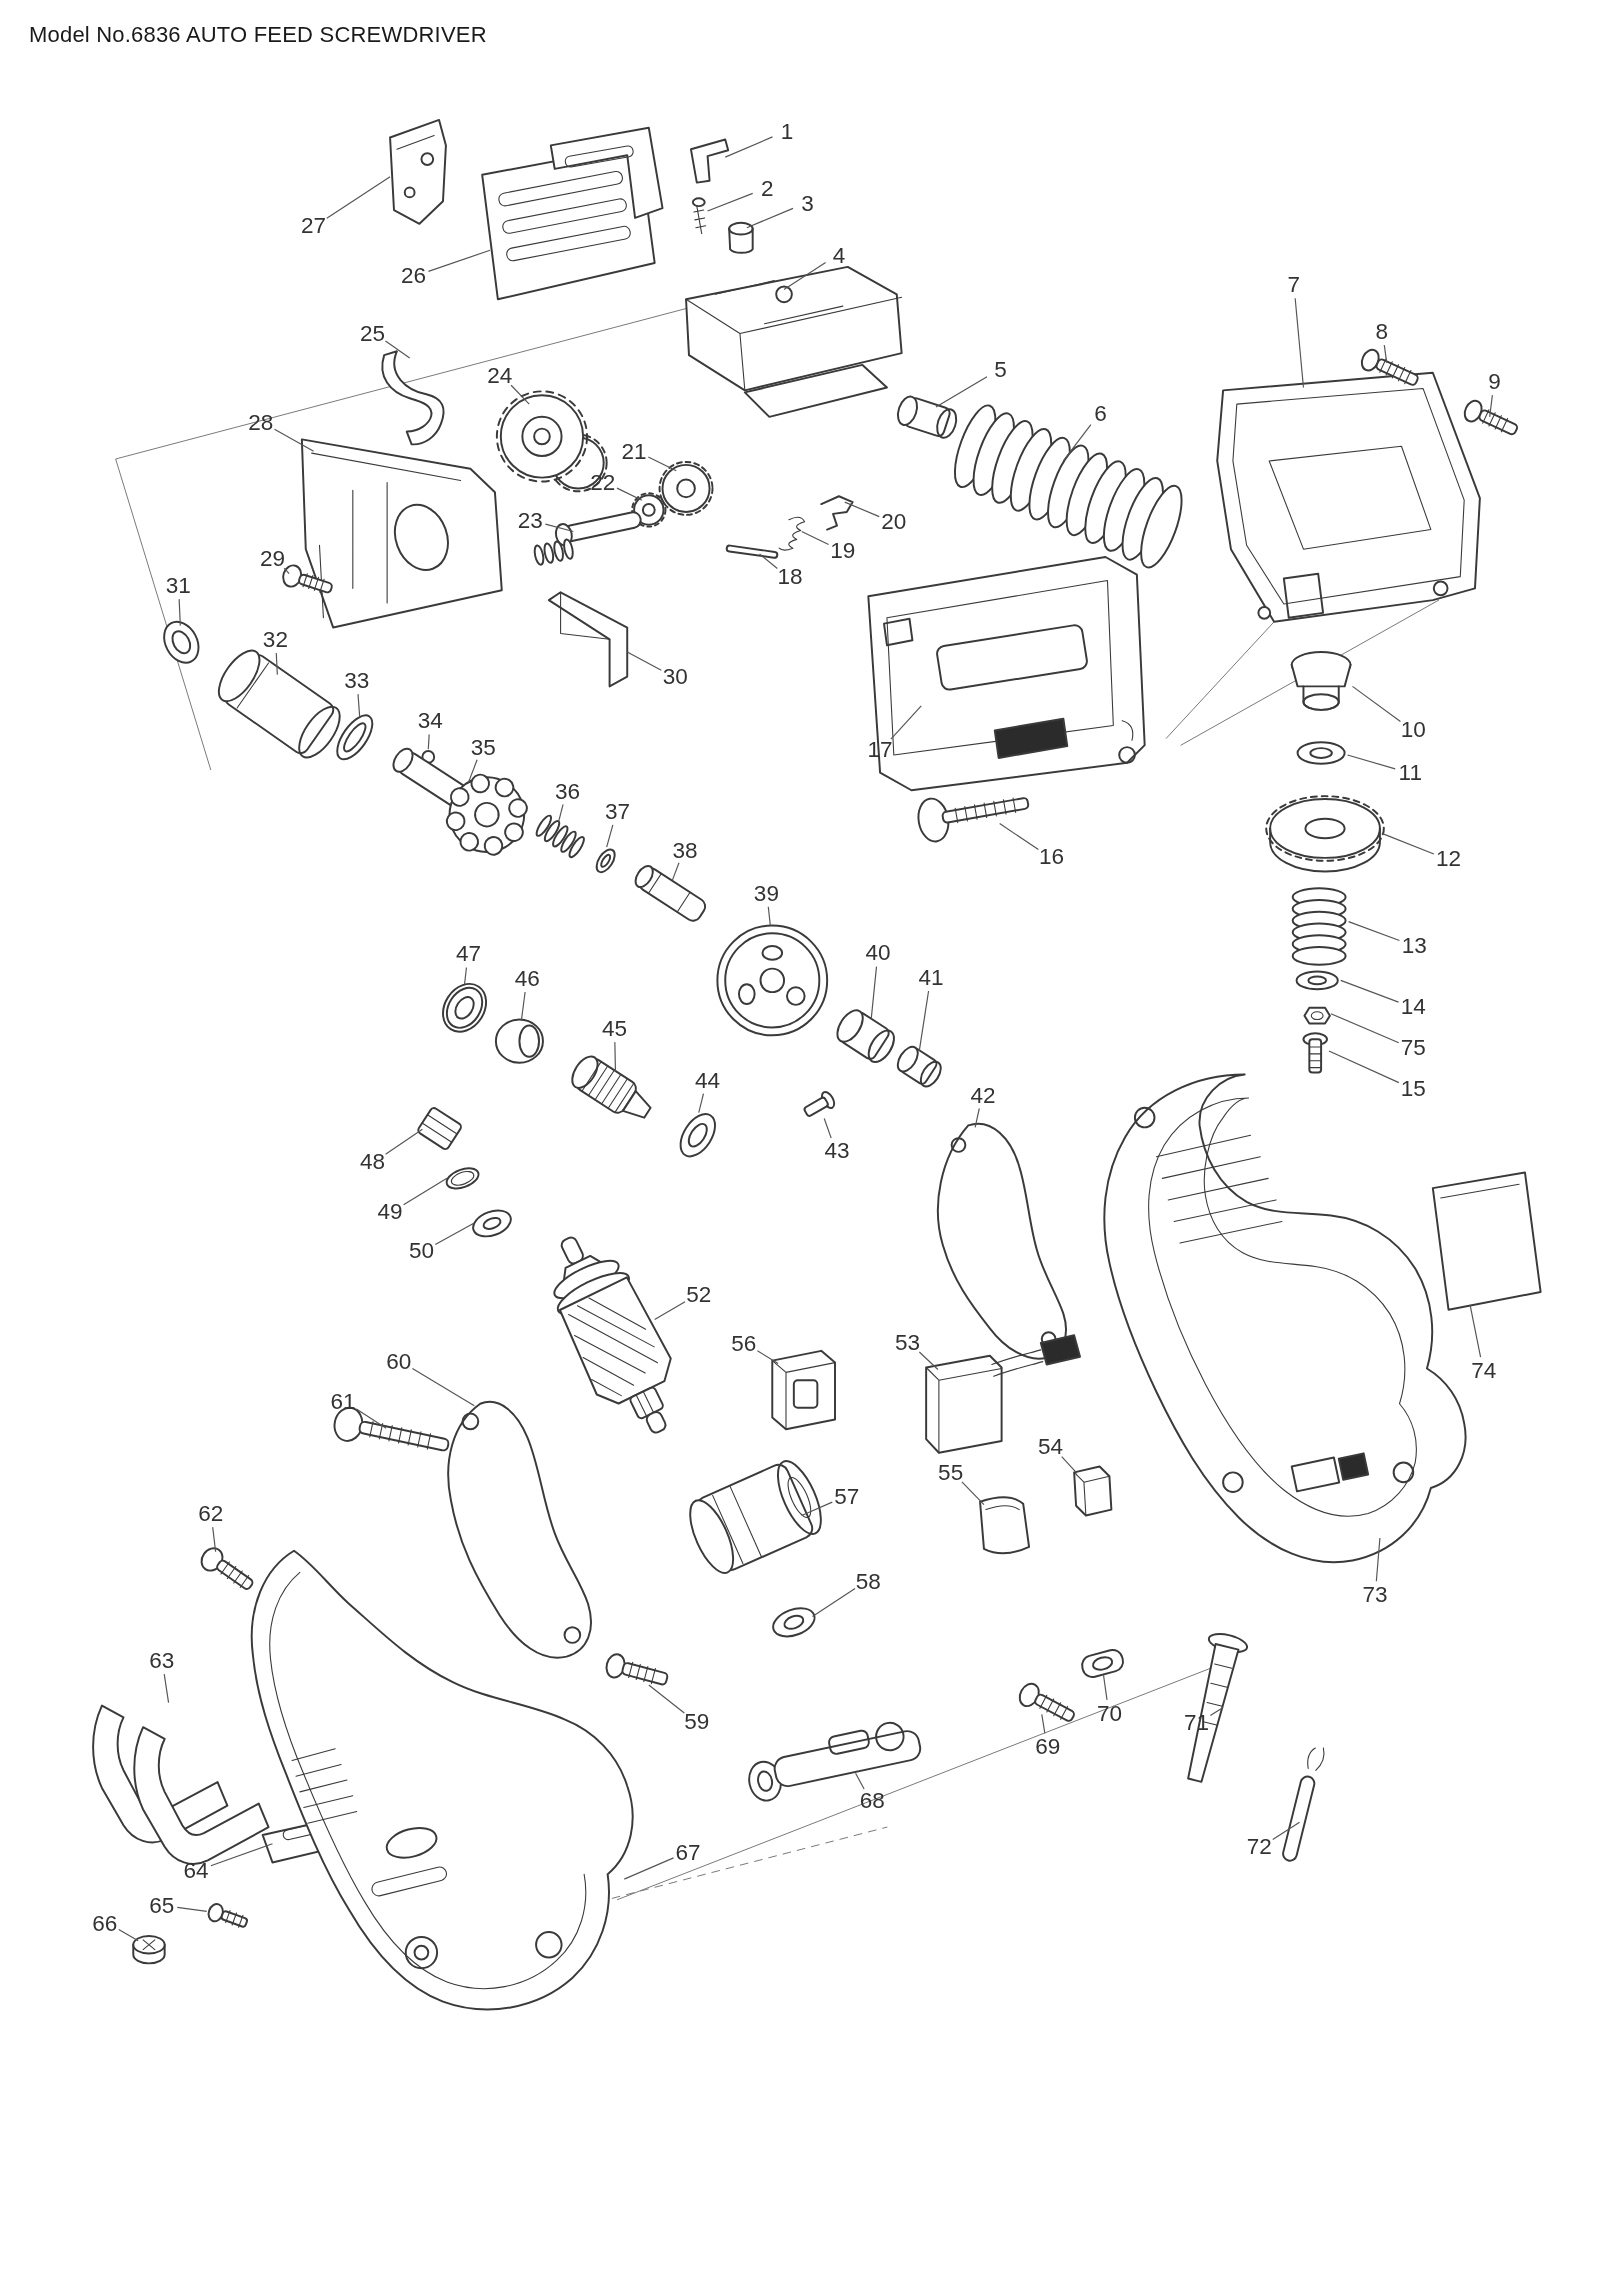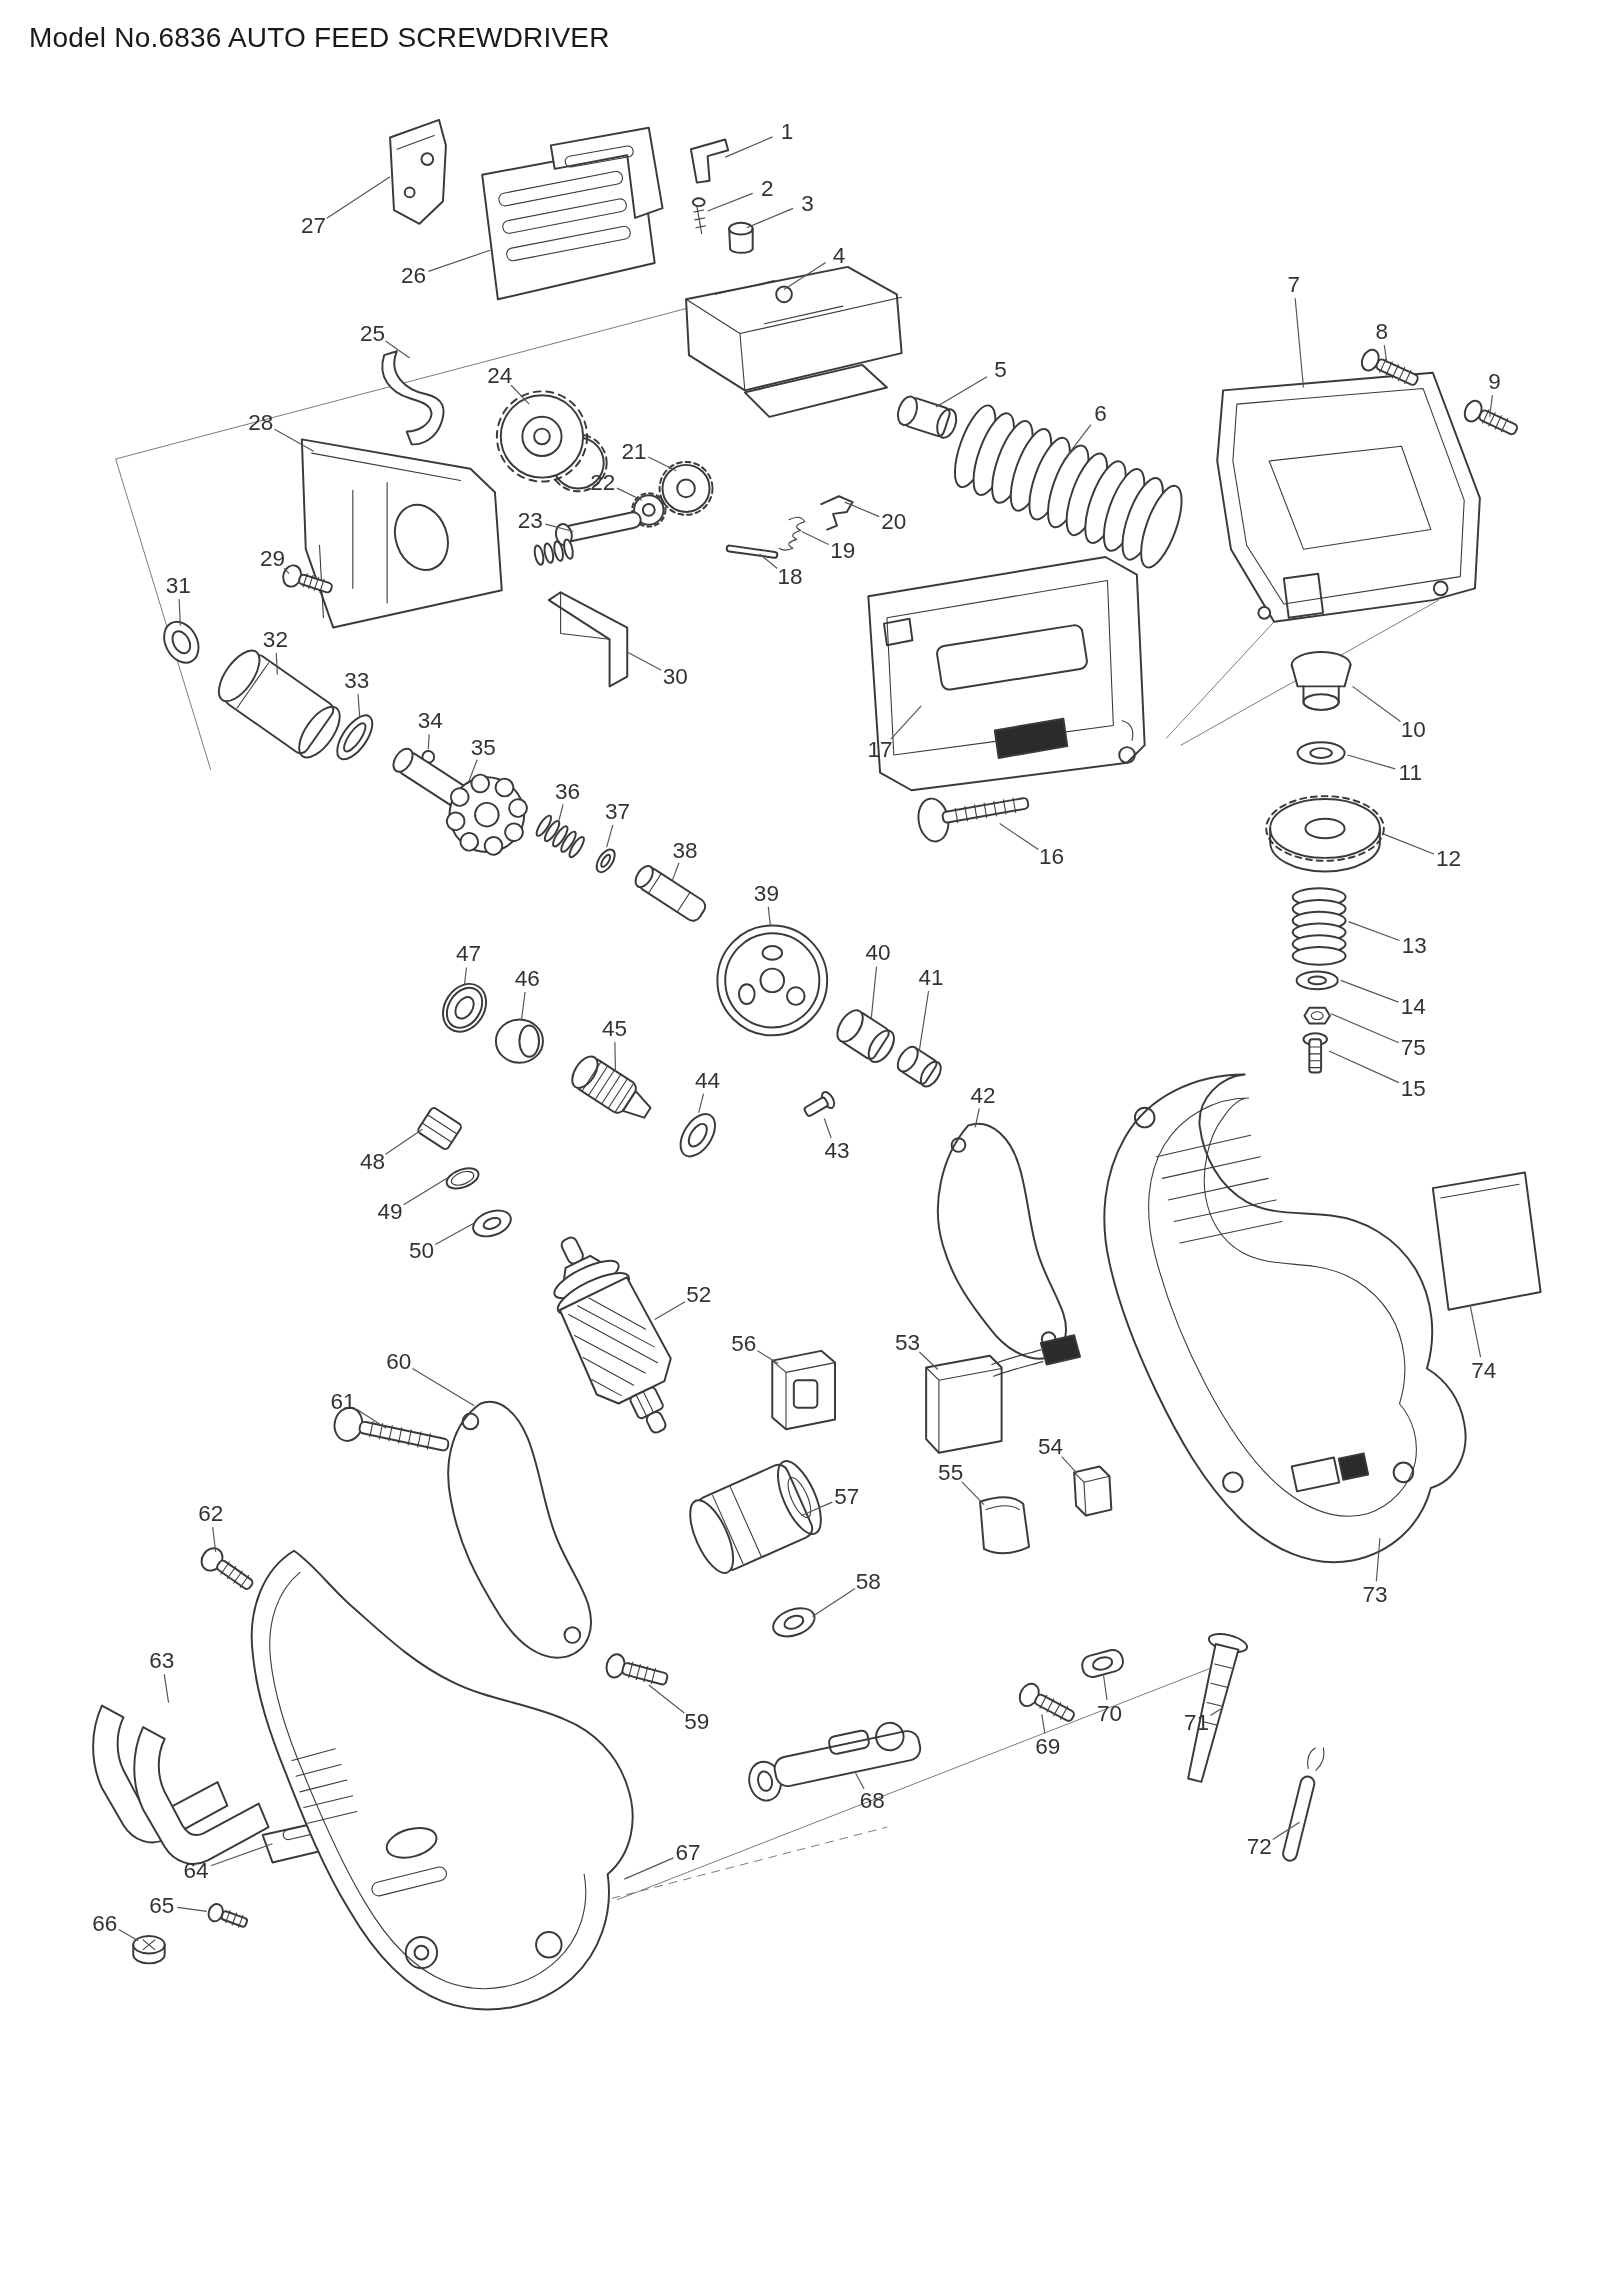--- a/index.html
+++ b/index.html
@@ -1,18 +1,18 @@
 <!DOCTYPE html>
 <html><head>
 <meta charset="utf-8">
 <style>
   html,body{margin:0;padding:0;background:#fff;}
   .page{position:relative;width:1621px;height:2293px;background:#fff;overflow:hidden;
         font-family:"Liberation Sans",sans-serif;}
-  .title{position:absolute;left:29px;top:21.6px;font-size:28px;color:#1a1a1a;
+  .title{position:absolute;left:29px;top:21.6px;font-size:22px;color:#1a1a1a;
          letter-spacing:0.2px;white-space:nowrap;}
   svg.diagram{position:absolute;left:0;top:0;}
   .parts path,.parts rect,.parts circle,.parts ellipse,.parts line,.parts polygon{
       stroke:#3a3a3a;stroke-width:2;fill:#fff;stroke-linejoin:round;stroke-linecap:round;}
   .parts .nofill{fill:none;}
   .parts .thin{stroke-width:1.1;}
   .parts .dark{fill:#2b2b2b;}
   .parts .cline{stroke:#777;stroke-width:1;fill:none;}
   .parts .dash{stroke-dasharray:8 7;}
   .labels text{font-size:23px;fill:#333;text-anchor:middle;dominant-baseline:central;

